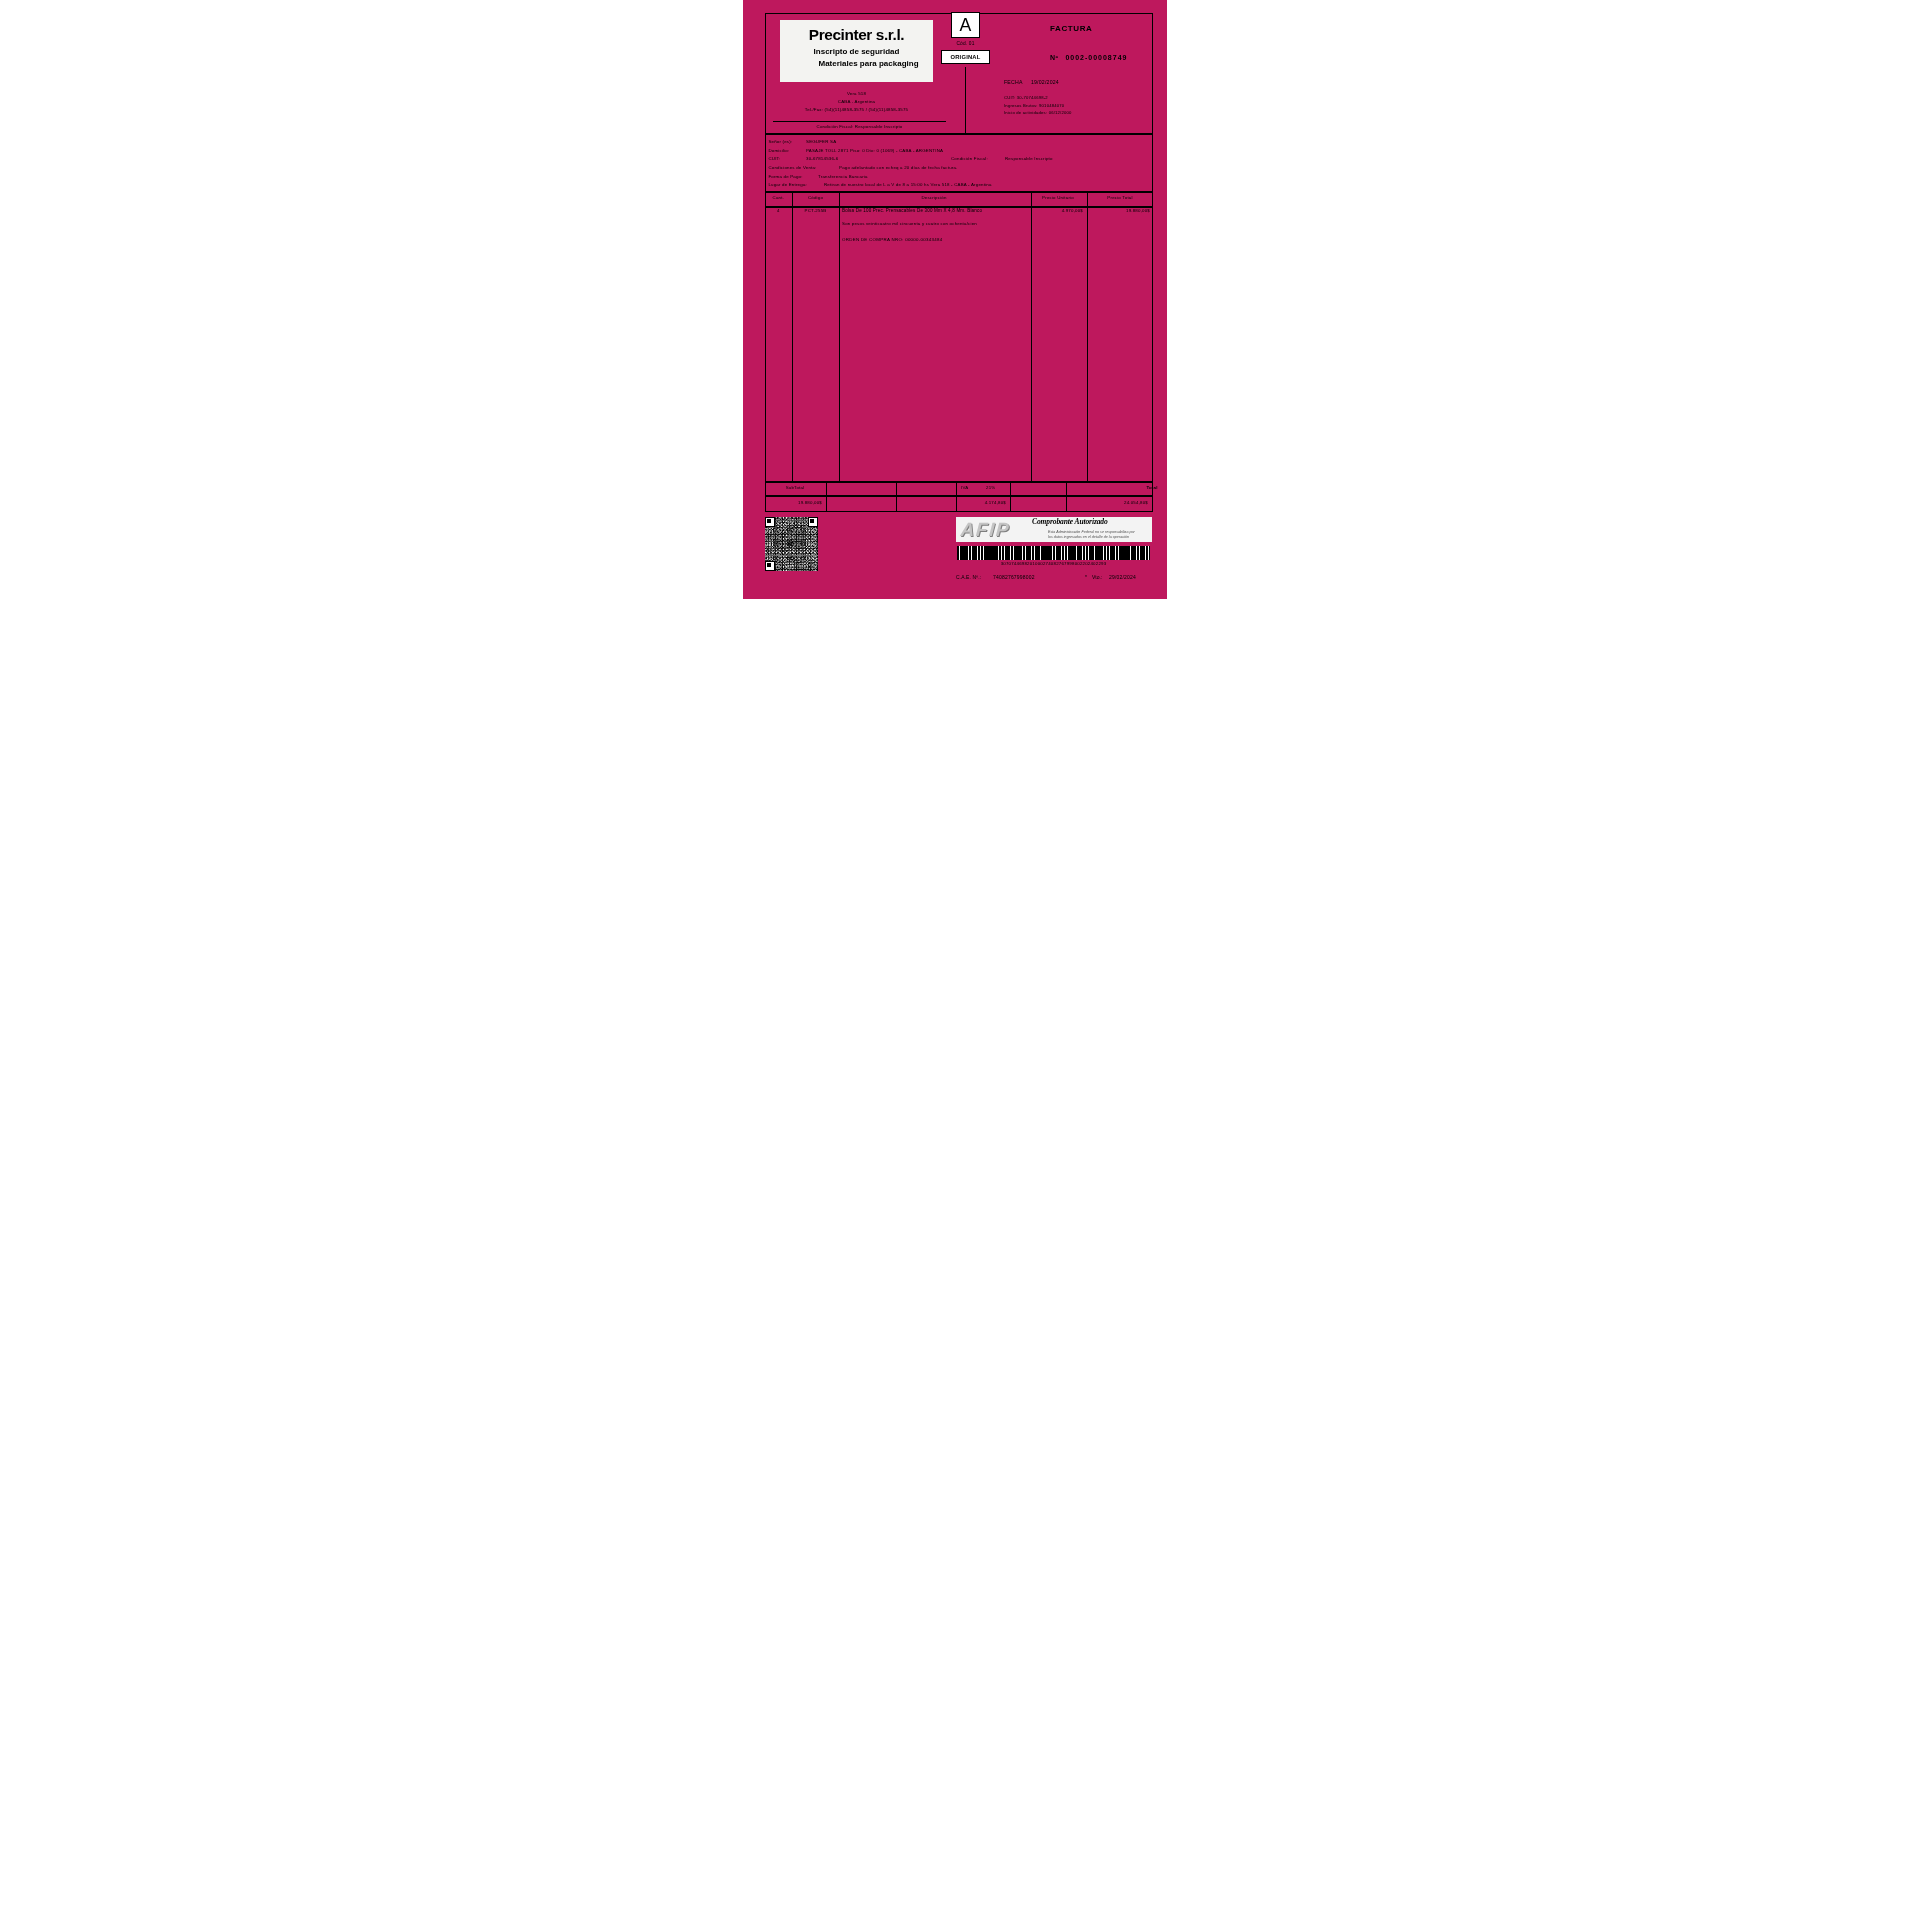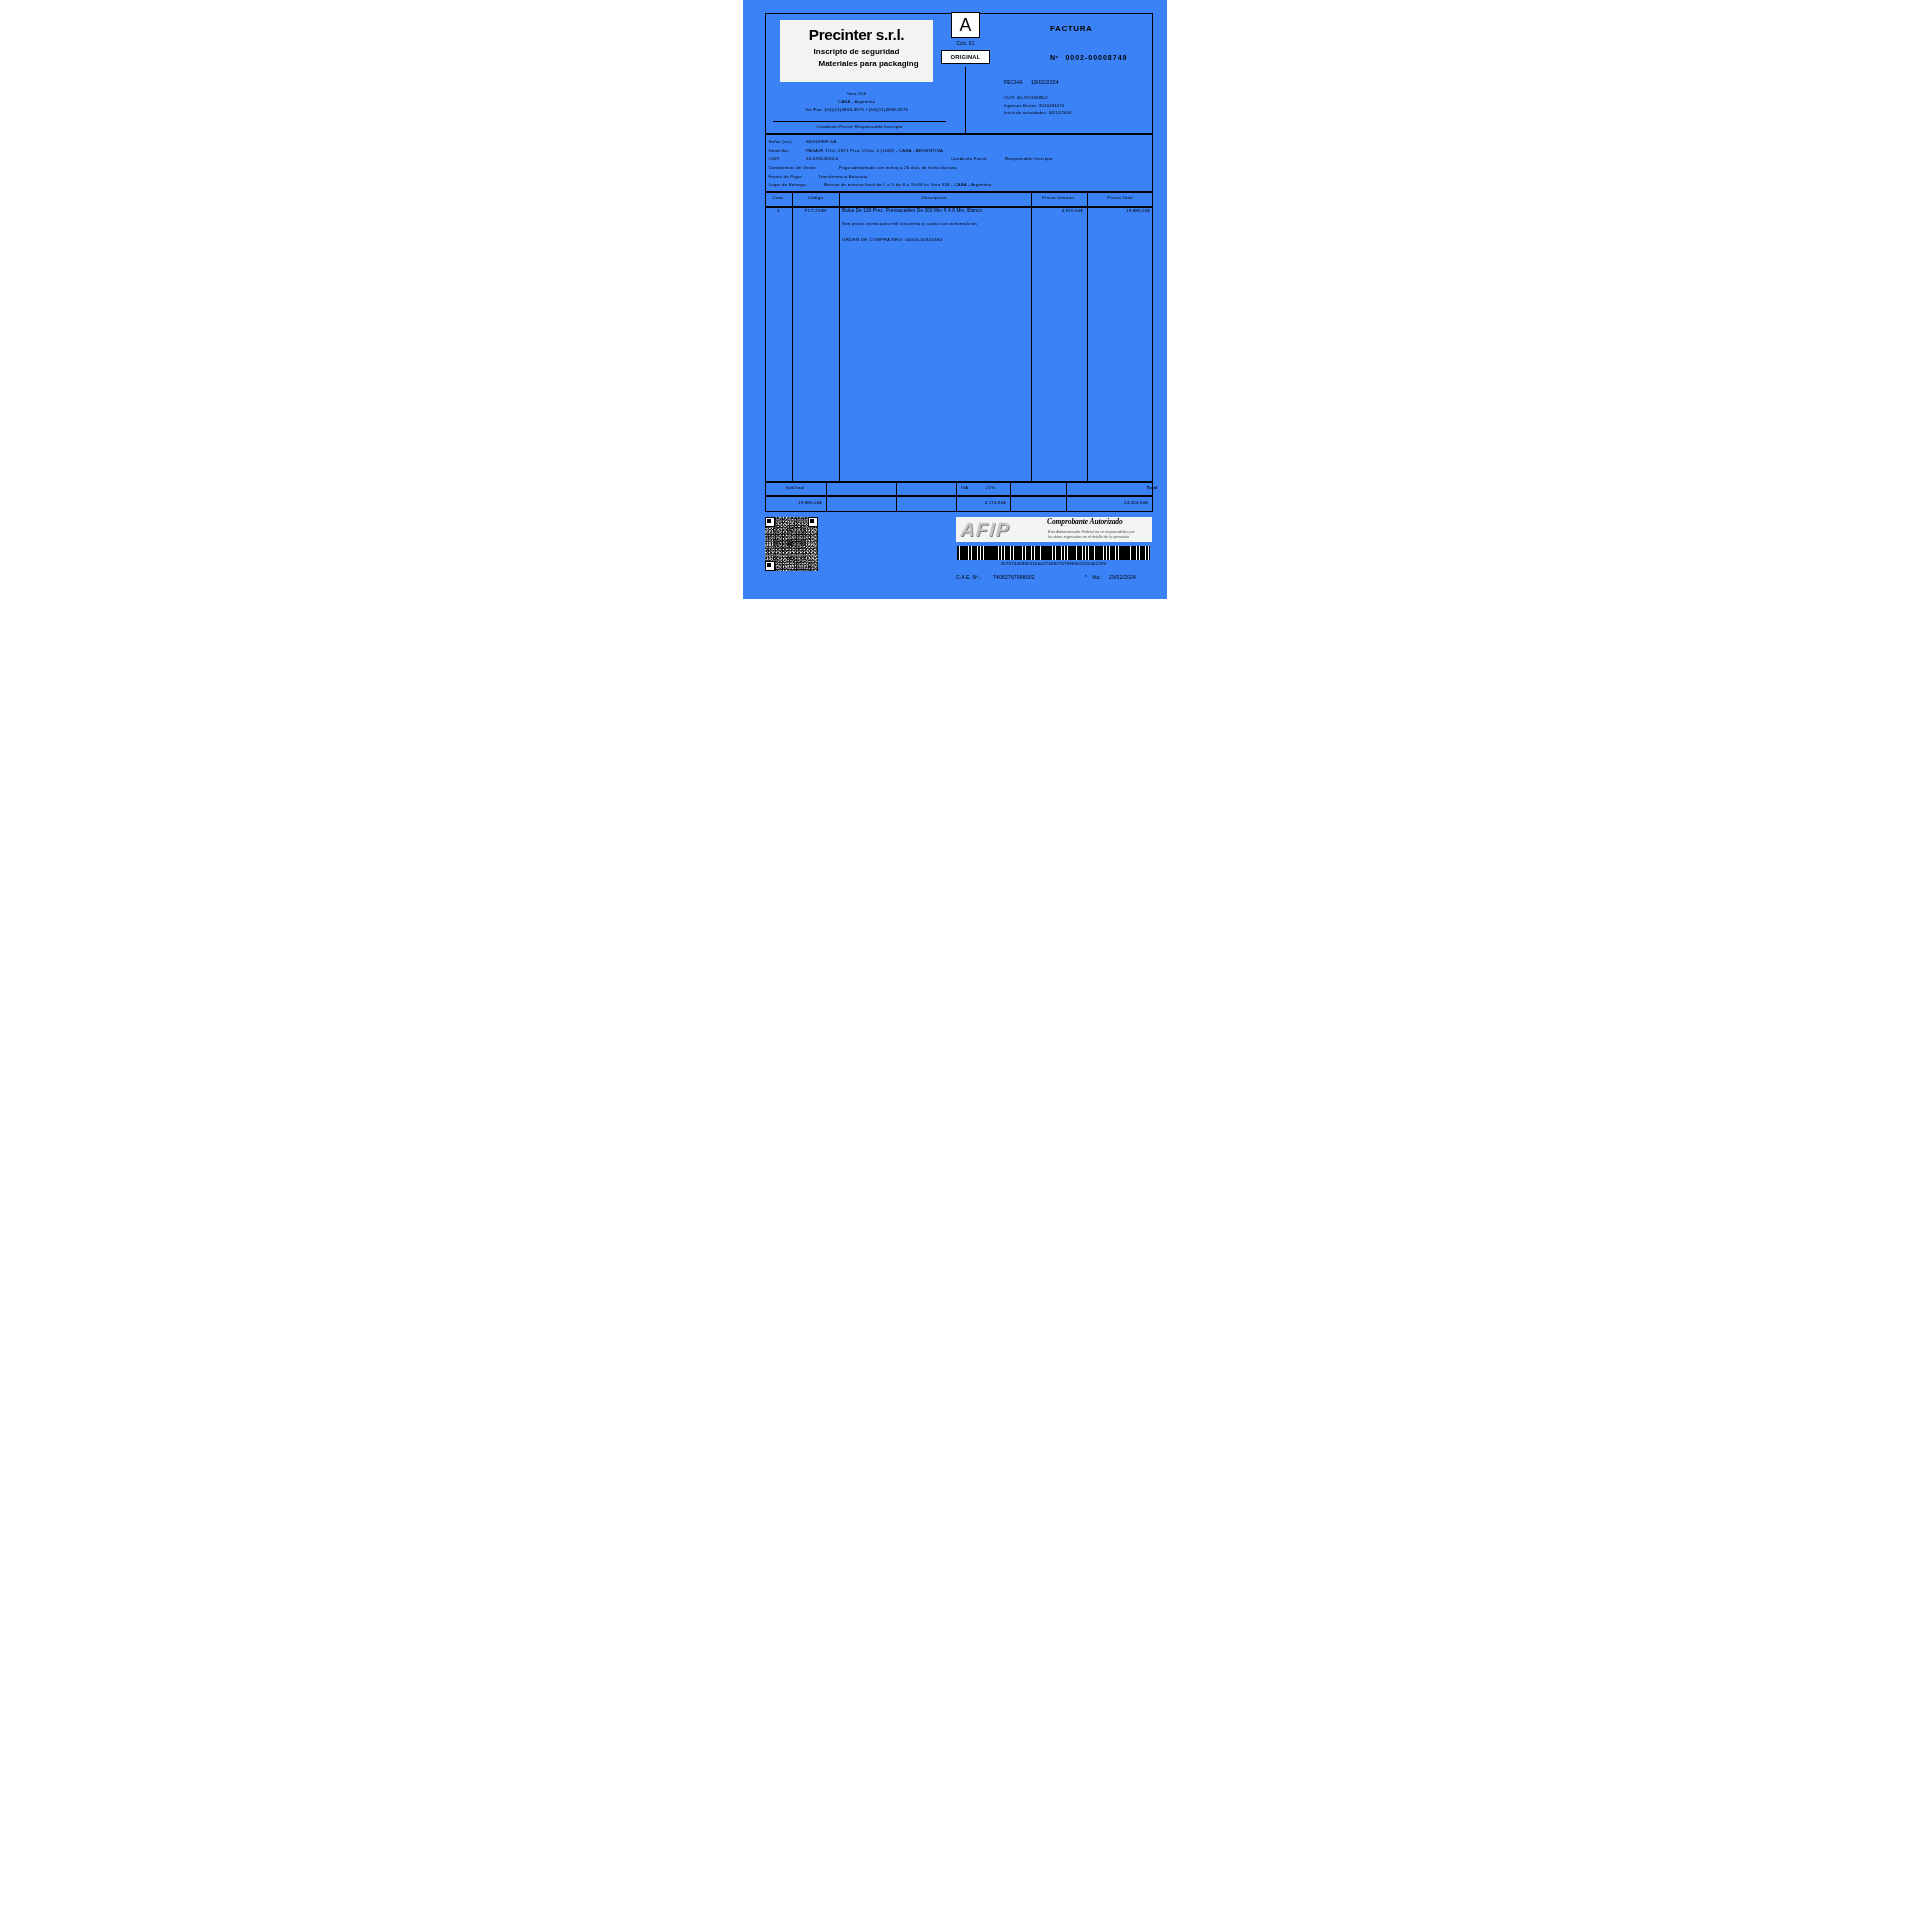--- a/index.html
+++ b/index.html
@@ -1,16 +1,16 @@
 <!DOCTYPE html>
 <html style="font-size:6.2px"><head>
 <meta charset="utf-8">
 <style>
   html,body{margin:0;padding:0;background:#ffffff;}
-  .page{position:relative;width:424px;height:599px;margin:0 auto;background:#3b82f6;
+  .page{position:relative;width:424px;height:599px;margin:0 auto;background:#be185d;
         font-family:"Liberation Sans",sans-serif;color:#000;overflow:hidden;}
   .abs{position:absolute;}
   .t{letter-spacing:0.2px;font-size:4.4px;line-height:1.15;white-space:nowrap;}
   .box{position:absolute;border:0.8px solid #000;box-sizing:border-box;}
   .vline{position:absolute;background:#000;width:0.8px;}
   .hline{position:absolute;background:#000;height:0.8px;}
   .thick{height:2.3px;}
   .ctr{text-align:center;}
   .rgt{text-align:right;}
   .b{font-weight:bold;padding-left:44px;}
@@ -36,21 +36,21 @@
     background-position:0 0,1.2px 0.8px,0.4px 1.5px;
     background-blend-mode:difference,difference,normal;}
   .finder{position:absolute;width:10px;height:10px;border:1.9px solid #000;background:#fff;box-sizing:border-box;}
   .finder::before{content:"";display:block;width:3.9px;height:3.9px;background:#000;margin:1.2px;}
   .f-tl{left:0;top:0;} .f-tr{right:0;top:0;} .f-bl{left:0;bottom:0;}
 
   
   .afip-panel{position:absolute;left:213px;top:517px;width:196px;height:25px;background:#f3f3f3;}
   .afip-word{position:absolute;left:3.9px;top:0.8px;font-size:19px;font-weight:bold;font-style:italic;line-height:23px;
       color:#c4c4c4;letter-spacing:1.5px;text-shadow:1px 1px 0 #7e7e7e;transform:skewX(-4deg) scaleY(1.02);transform-origin:left bottom;}
-  .comp-aut{position:absolute;left:91px;top:0.4px;width:105px;font-family:"Liberation Serif",serif;
+  .comp-aut{position:absolute;left:76px;top:0.4px;width:105px;font-family:"Liberation Serif",serif;
       font-size:7.5px;font-weight:bold;font-style:italic;letter-spacing:-0.1px;white-space:nowrap;}
   .disc{position:absolute;left:92px;font-size:3.6px;font-style:italic;color:#4a4a4a;letter-spacing:0.04px;white-space:nowrap;}
 
   .barcode{position:absolute;left:214px;top:546px;width:193px;height:14.3px;
     background-image:
       repeating-linear-gradient(90deg,#000 0 0.8px,#fff 0.8px 1.5px),
       repeating-linear-gradient(90deg,#000 0 0.4px,#fff 0.4px 2.7px),
       repeating-linear-gradient(90deg,#000 0 0.8px,#fff 0.8px 4.2px);
     background-blend-mode:multiply;}
 </style>

